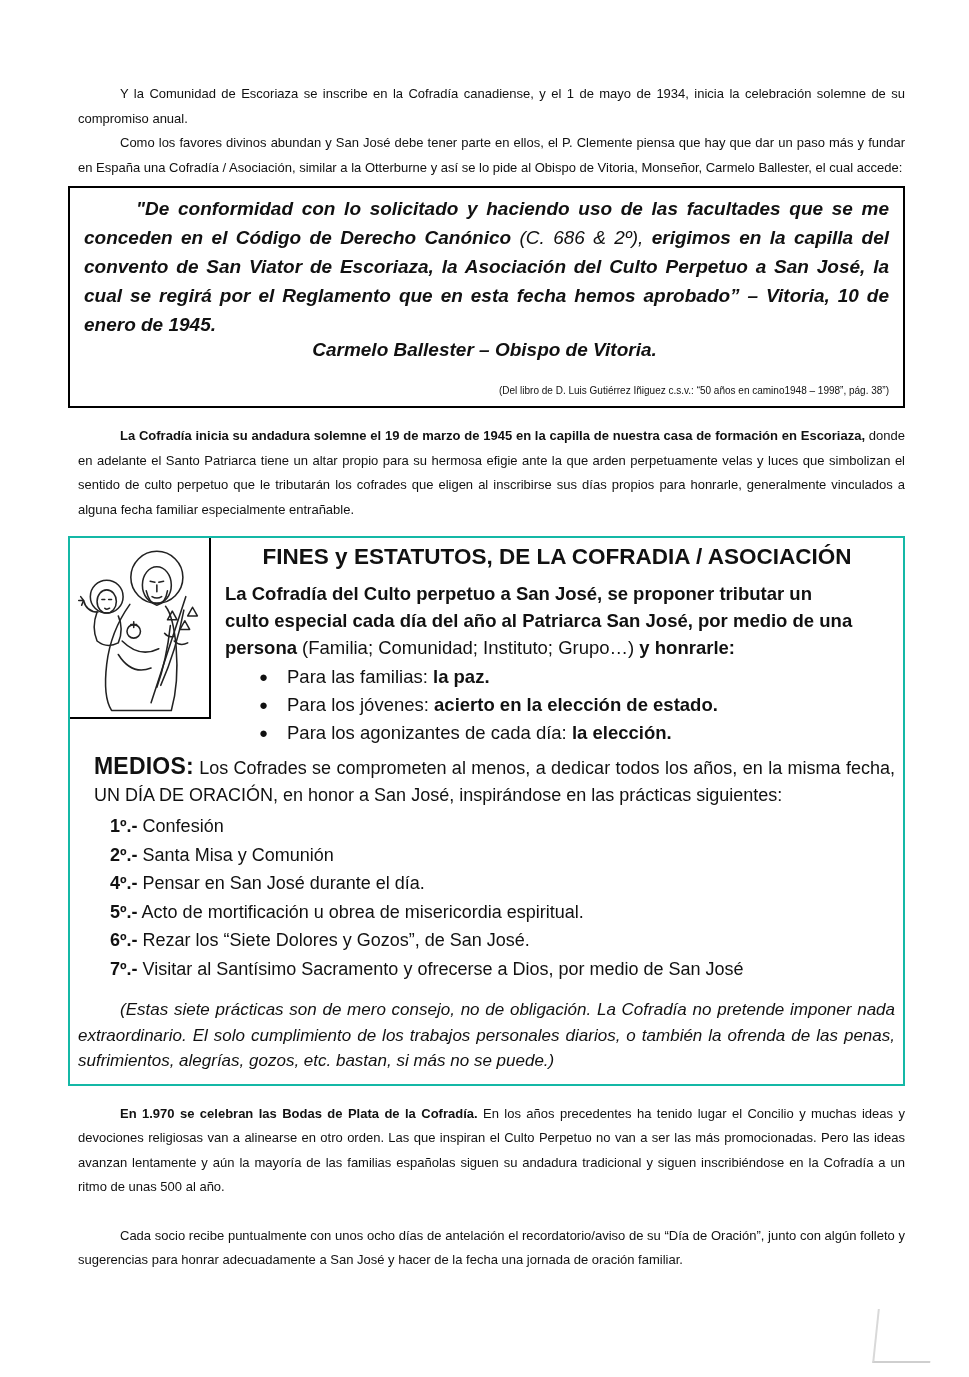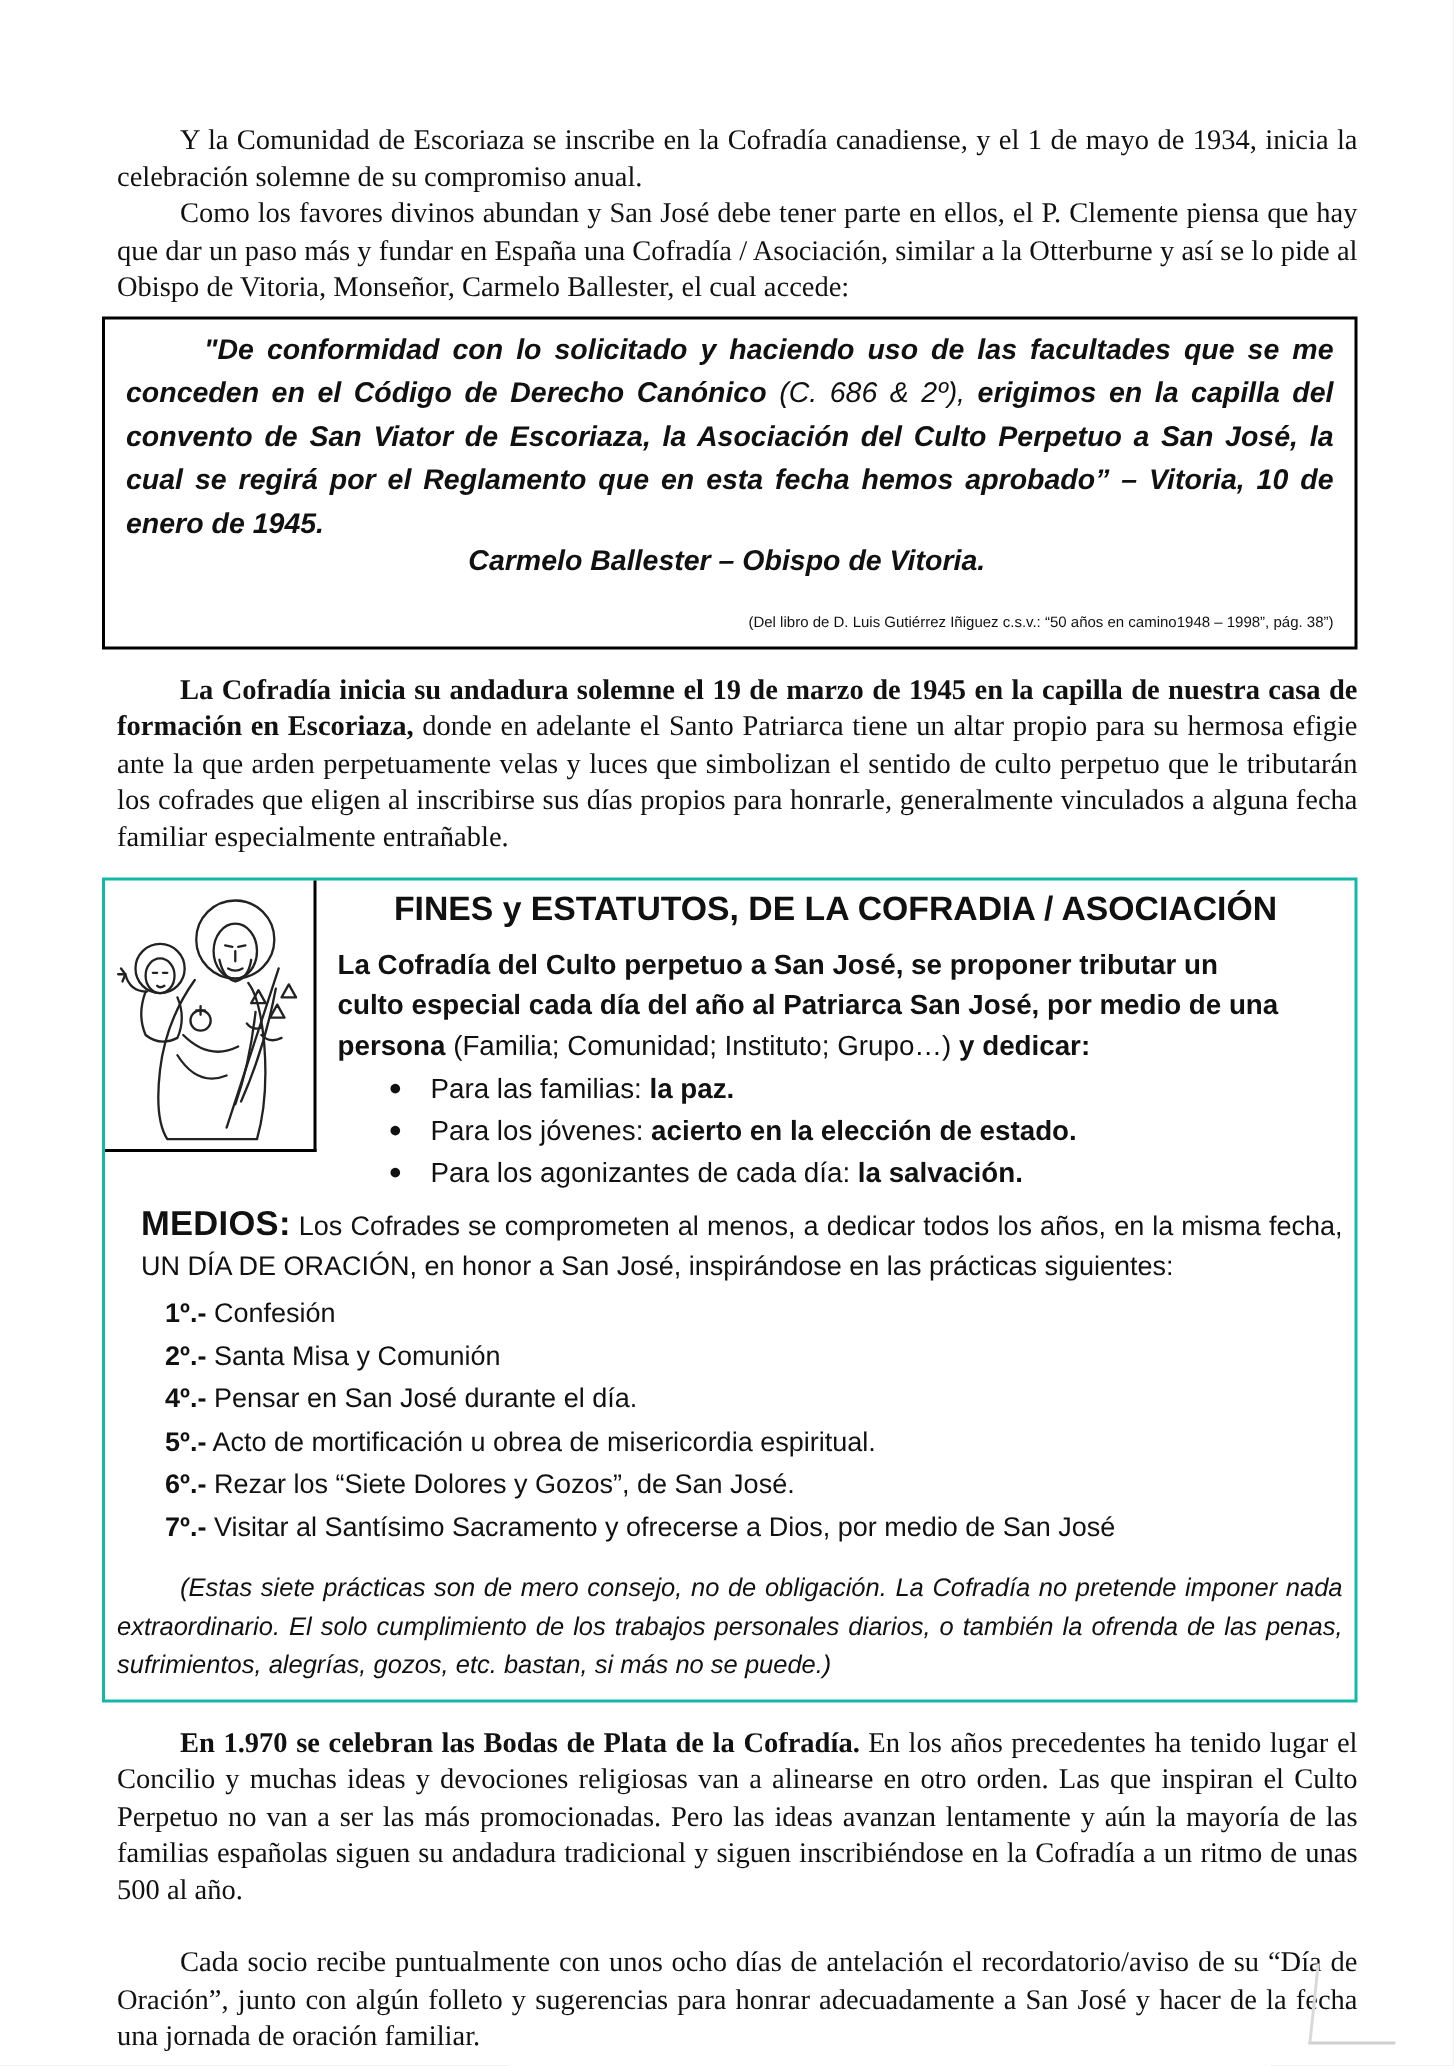--- a/index.html
+++ b/index.html
@@ -10,25 +10,24 @@
     background:#ffffff;
     font-family:"Liberation Sans",sans-serif;
     color:#111;
     overflow:hidden;
     box-sizing:border-box;
     padding:82px 64px 0 68px;
   }
   
   .para{
     margin:0 0 0 10px;
-    font-size:19px;
+    font-size:13px;
     line-height:24.5px;
     text-align:justify;
     text-indent:42px;
-    font-family:Liberation Serif, serif;
   }
   .para b{font-weight:bold;}
   .gap-md{height:16px;}
   .gap-lg{height:24px;}
   
   .quote-box{
     border:2px solid #000;
     margin-top:6px;
     padding:6px 14px 8px 14px;
     box-sizing:border-box;
@@ -175,25 +174,25 @@
           <path d="M64 84 l0 6 M61 87 l6 0"></path>
           <path d="M118 58 L82 168"></path>
           <path d="M116 72 q-8 42 -24 78"></path>
           <path d="M102 88 q-4 36 -14 64"></path>
           <path d="M112 92 l5 -9 l5 9 l-10 0 M99 82 l5 -9 l5 9 l-10 0 M120 78 l5 -9 l5 9 l-10 0"></path>
           <path d="M106 104 q6 6 14 2 M96 96 q4 5 10 3"></path>
         </svg>
       </div>
       <div class="fines-col">
         <div class="fines-title">FINES y ESTATUTOS, DE LA COFRADIA / ASOCIACIÓN</div>
-        <div class="fines-intro"><span>La Cofradía del Culto perpetuo a San José, se proponer tributar un culto especial cada día del año al Patriarca San José, por medio de una persona </span><span class="normal">(Familia; Comunidad; Instituto; Grupo…) </span><span> y dedicar:</span></div>
+        <div class="fines-intro"><span>La Cofradía del Culto perpetuo a San José, se proponer tributar un culto especial cada día del año al Patriarca San José, por medio de una persona </span><span class="normal">(Familia; Comunidad; Instituto; Grupo…) </span><span> y honrarle:</span></div>
         <ul class="bullet-list">
           <li class="bullet-item"><span class="dot">●</span><span>Para las familias: </span><b>la paz.</b></li>
           <li class="bullet-item"><span class="dot">●</span><span>Para los jóvenes: </span><b>acierto en la elección de estado.</b></li>
-          <li class="bullet-item"><span class="dot">●</span><span>Para los agonizantes de cada día: </span><b>la salvación.</b></li>
+          <li class="bullet-item"><span class="dot">●</span><span>Para los agonizantes de cada día: </span><b>la elección.</b></li>
         </ul>
       </div>
     </div>
 
     <div class="medios"><span class="medios-label">MEDIOS:</span><span> Los Cofrades se comprometen al menos, a dedicar todos los años, en la misma fecha, UN DÍA DE ORACIÓN, en honor a San José, inspirándose en las prácticas siguientes:</span></div>
 
     <ol class="item-list">
       <li class="item"><span class="num">1º.-</span><span> Confesión</span></li>
       <li class="item"><span class="num">2º.-</span><span> Santa Misa y Comunión</span></li>
       <li class="item"><span class="num">4º.-</span><span> Pensar en San José durante el día.</span></li>

